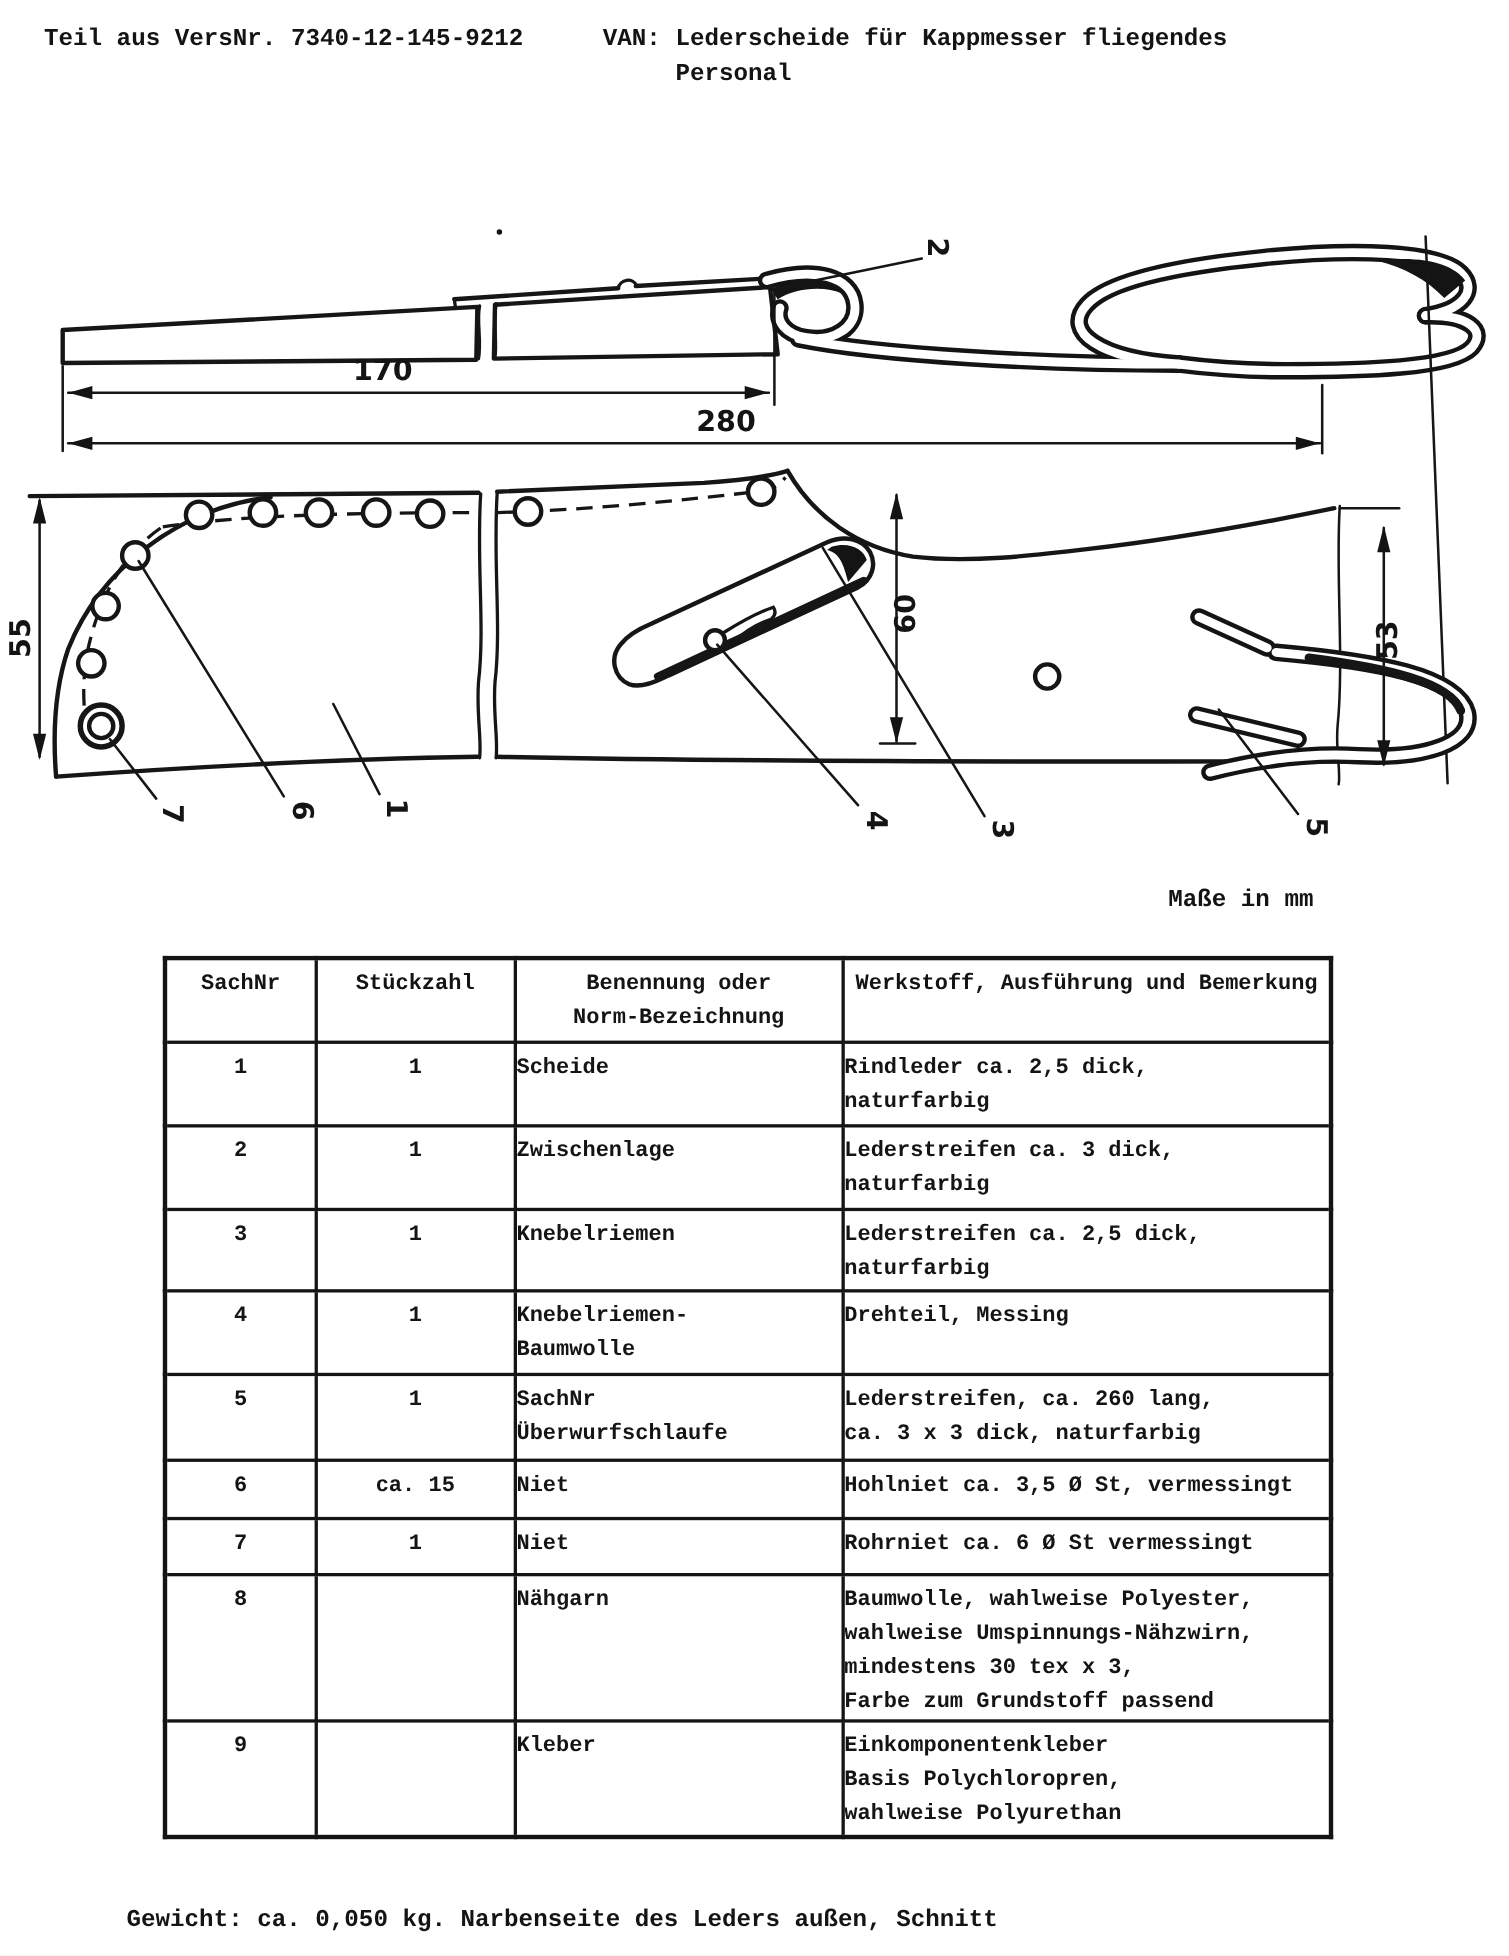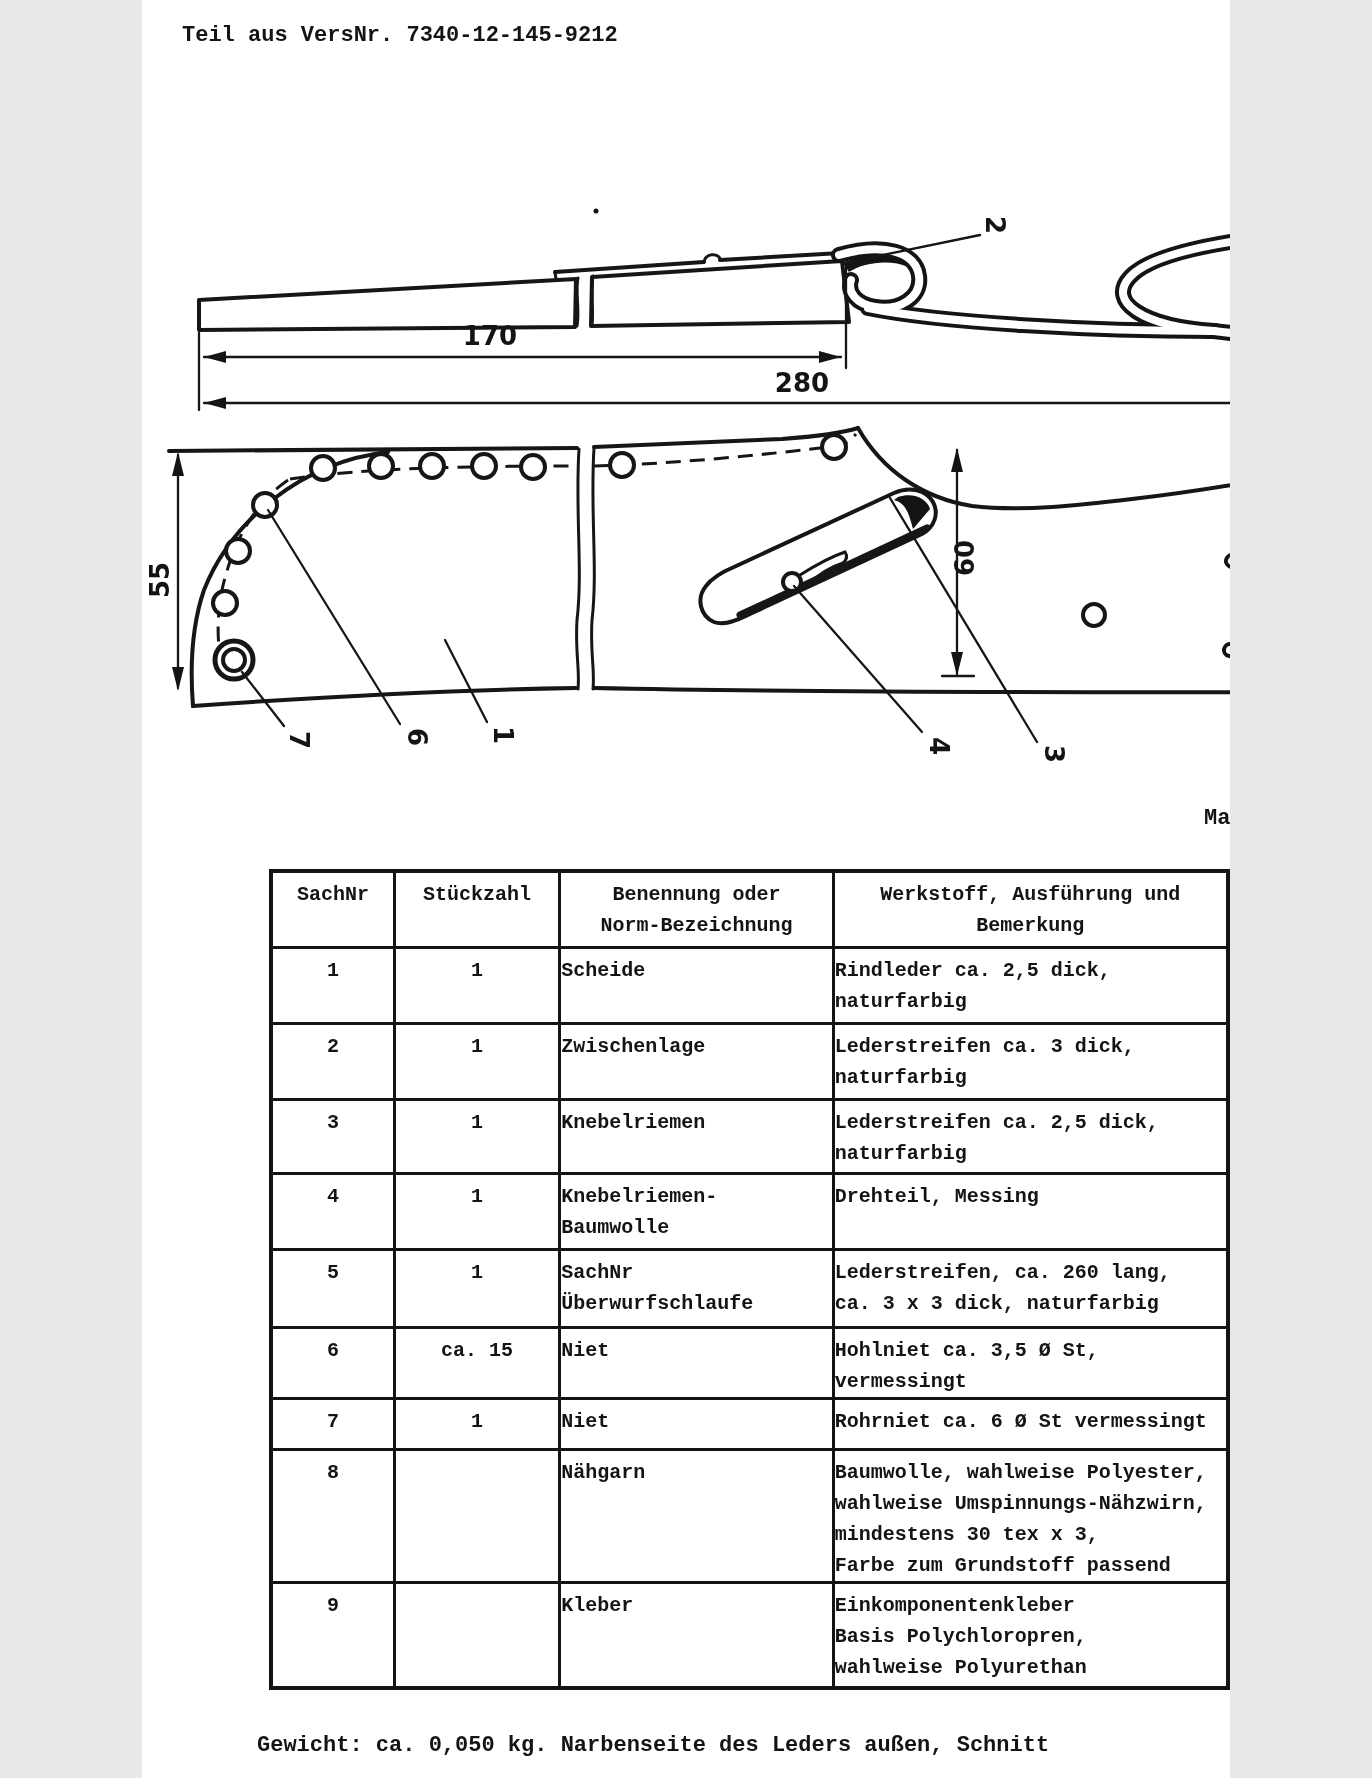--- a/index.html
+++ b/index.html
@@ -1,17 +1,17 @@
 <!DOCTYPE html>
 <html><head>
 <meta charset="utf-8">
 <style>
   html,body{margin:0;padding:0;background:#e8e8e8;}
   .page{
-    position:relative;width:1088px;height:1778px;background:#ffffff;
+    position:relative;width:1372px;height:1778px;background:#ffffff;
     font-family:"Liberation Mono","DejaVu Sans Mono",monospace;color:#121212;
     overflow:hidden;margin:0 auto;
   }
   .typed{position:absolute;font-weight:bold;font-size:22px;line-height:32px;white-space:pre;color:#141414;}
   .drawing-svg{position:absolute;left:0;top:0;}
   .ln4{fill:#ffffff;stroke:#161616;stroke-width:4;stroke-linejoin:round;}
   .ln4n{fill:none;stroke:#161616;stroke-width:4;stroke-linecap:round;}
   .ln3n{fill:none;stroke:#161616;stroke-width:3;stroke-linecap:round;}
   .ln2n{fill:none;stroke:#161616;stroke-width:2.3;stroke-linecap:round;}
   .dash{fill:none;stroke:#161616;stroke-width:3;stroke-dasharray:15 9;}
@@ -21,31 +21,33 @@
   .dark{fill:#141414;stroke:none;}
   .arr{fill:#141414;stroke:none;}
   .dimtxt{font-family:"DejaVu Sans",sans-serif;font-size:26px;font-weight:bold;fill:#141414;}
   .spec-table{
     position:absolute;left:127px;top:869px;border-collapse:collapse;table-layout:fixed;
     font-family:"Liberation Mono","DejaVu Sans Mono",monospace;font-size:20px;line-height:31px;font-weight:bold;color:#141414;
   }
   .spec-table td,.spec-table th{
     border:3px solid #141414;vertical-align:top;padding:6px 4px 0 4px;white-space:pre-line;overflow:hidden;
   }
-  .spec-table{border:4px solid #141414;}
+  .spec-table{border:4px solid #141414;margin-left:21px;}
   .spec-table .c-num{text-align:center;}
   .spec-table .c-txt{text-align:left;padding-left:0;padding-right:6px;}
   .spec-table th{text-align:center;font-weight:bold;}
 </style>
 </head>
 <body>
 
 <div class="page">
 
   <div class="typed" style="left:40px;top:20px;">Teil aus VersNr. 7340-12-145-9212</div>
+  <div class="typed" style="left:548px;top:20px;">VAN: Lederscheide für Kappmesser fliegendes
+     Personal</div>
 
   <svg class="drawing-svg" width="1372" height="830" viewBox="0 0 1372 830">
 
     <g>
 
       <path class="ln4" d="M57,300 L434,279 L433,327 L57,330 Z"></path>
 
       <path class="ln4" d="M450,277 L700,261 L707,322 L449,326 Z"></path>
 
       <path class="ln3n" d="M436,278 C433,292 438,310 435,326"></path>

